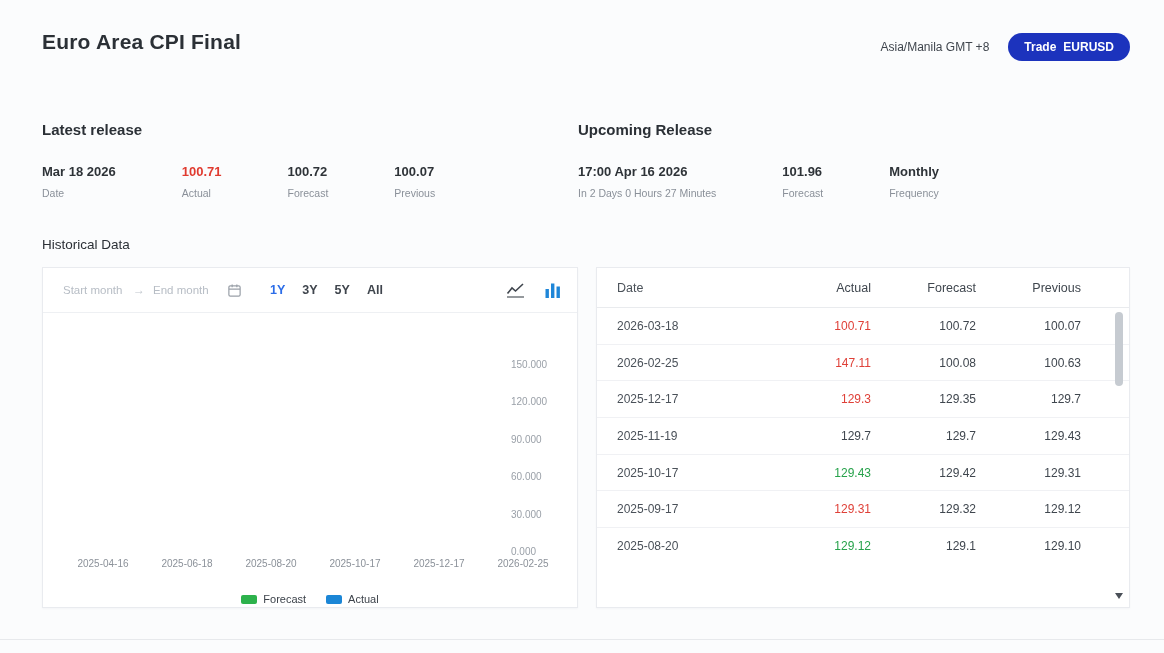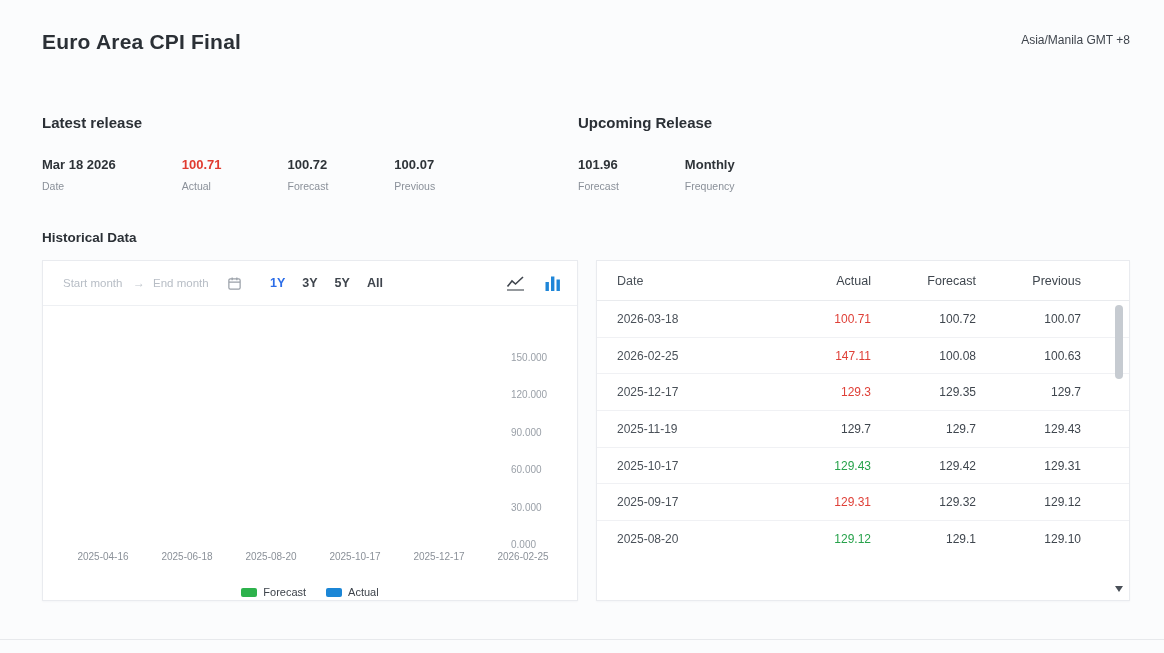--- a/index.html
+++ b/index.html
@@ -27,21 +27,21 @@
 
   
   .releases { display: flex; margin-top: 60px; }
   .release-block { width: 536px; }
   .release-block h2 { font-size: 15px; font-weight: 700; color: #2b3036; margin-bottom: 26px; }
   .release-items { display: flex; gap: 66px; }
   .release-item .val { font-size: 13px; font-weight: 700; color: #2e3338; white-space: nowrap; }
   .release-item .val.red { color: #e03b30; }
   .release-item .lbl { font-size: 10.5px; color: #8a9099; margin-top: 8px; white-space: nowrap; }
 
-  .hist-heading { font-size: 13.5px; font-weight: 700; color: #2b3036; margin: 38px 0 15px; }
+  .hist-heading { font-size: 13.5px; font-weight: 400; color: #2b3036; margin: 38px 0 15px; }
 
   
   .cards { display: flex; gap: 18px; }
   .card {
     background: #fff; border: 1px solid #e9ebef; border-radius: 0;
     height: 341px; overflow: hidden; box-shadow: 0 1px 2px rgba(20,30,50,0.03);
     position: relative;
   }
   .chart-card { width: 536px; }
   .table-card { flex: 1; }
@@ -121,20 +121,24 @@
 </style>
 </head>
 <body>
 
 <div class="page">
 
   <header class="topbar">
     <h1 class="page-title">Euro Area CPI Final</h1>
     <div class="topbar-right">
       <span class="tz">Asia/Manila GMT +8</span>
+      <button class="trade-btn">
+        <span>Trade</span>
+        <span>EURUSD</span>
+      </button>
     </div>
   </header>
 
   <section class="releases">
     <div class="release-block">
       <h2>Latest release</h2>
       <div class="release-items" id="latest-items">
           <div class="release-item">
             <div class="val">Mar 18 2026</div>
             <div class="lbl">Date</div>
@@ -149,20 +153,24 @@
           </div>
           <div class="release-item">
             <div class="val">100.07</div>
             <div class="lbl">Previous</div>
           </div>
         </div>
     </div>
     <div class="release-block">
       <h2>Upcoming Release</h2>
       <div class="release-items" id="upcoming-items">
+          <div class="release-item">
+            <div class="val">17:00 Apr 16 2026</div>
+            <div class="lbl">In 2 Days 0 Hours 27 Minutes</div>
+          </div>
           <div class="release-item">
             <div class="val">101.96</div>
             <div class="lbl">Forecast</div>
           </div>
           <div class="release-item">
             <div class="val">Monthly</div>
             <div class="lbl">Frequency</div>
           </div>
         </div>
     </div>

